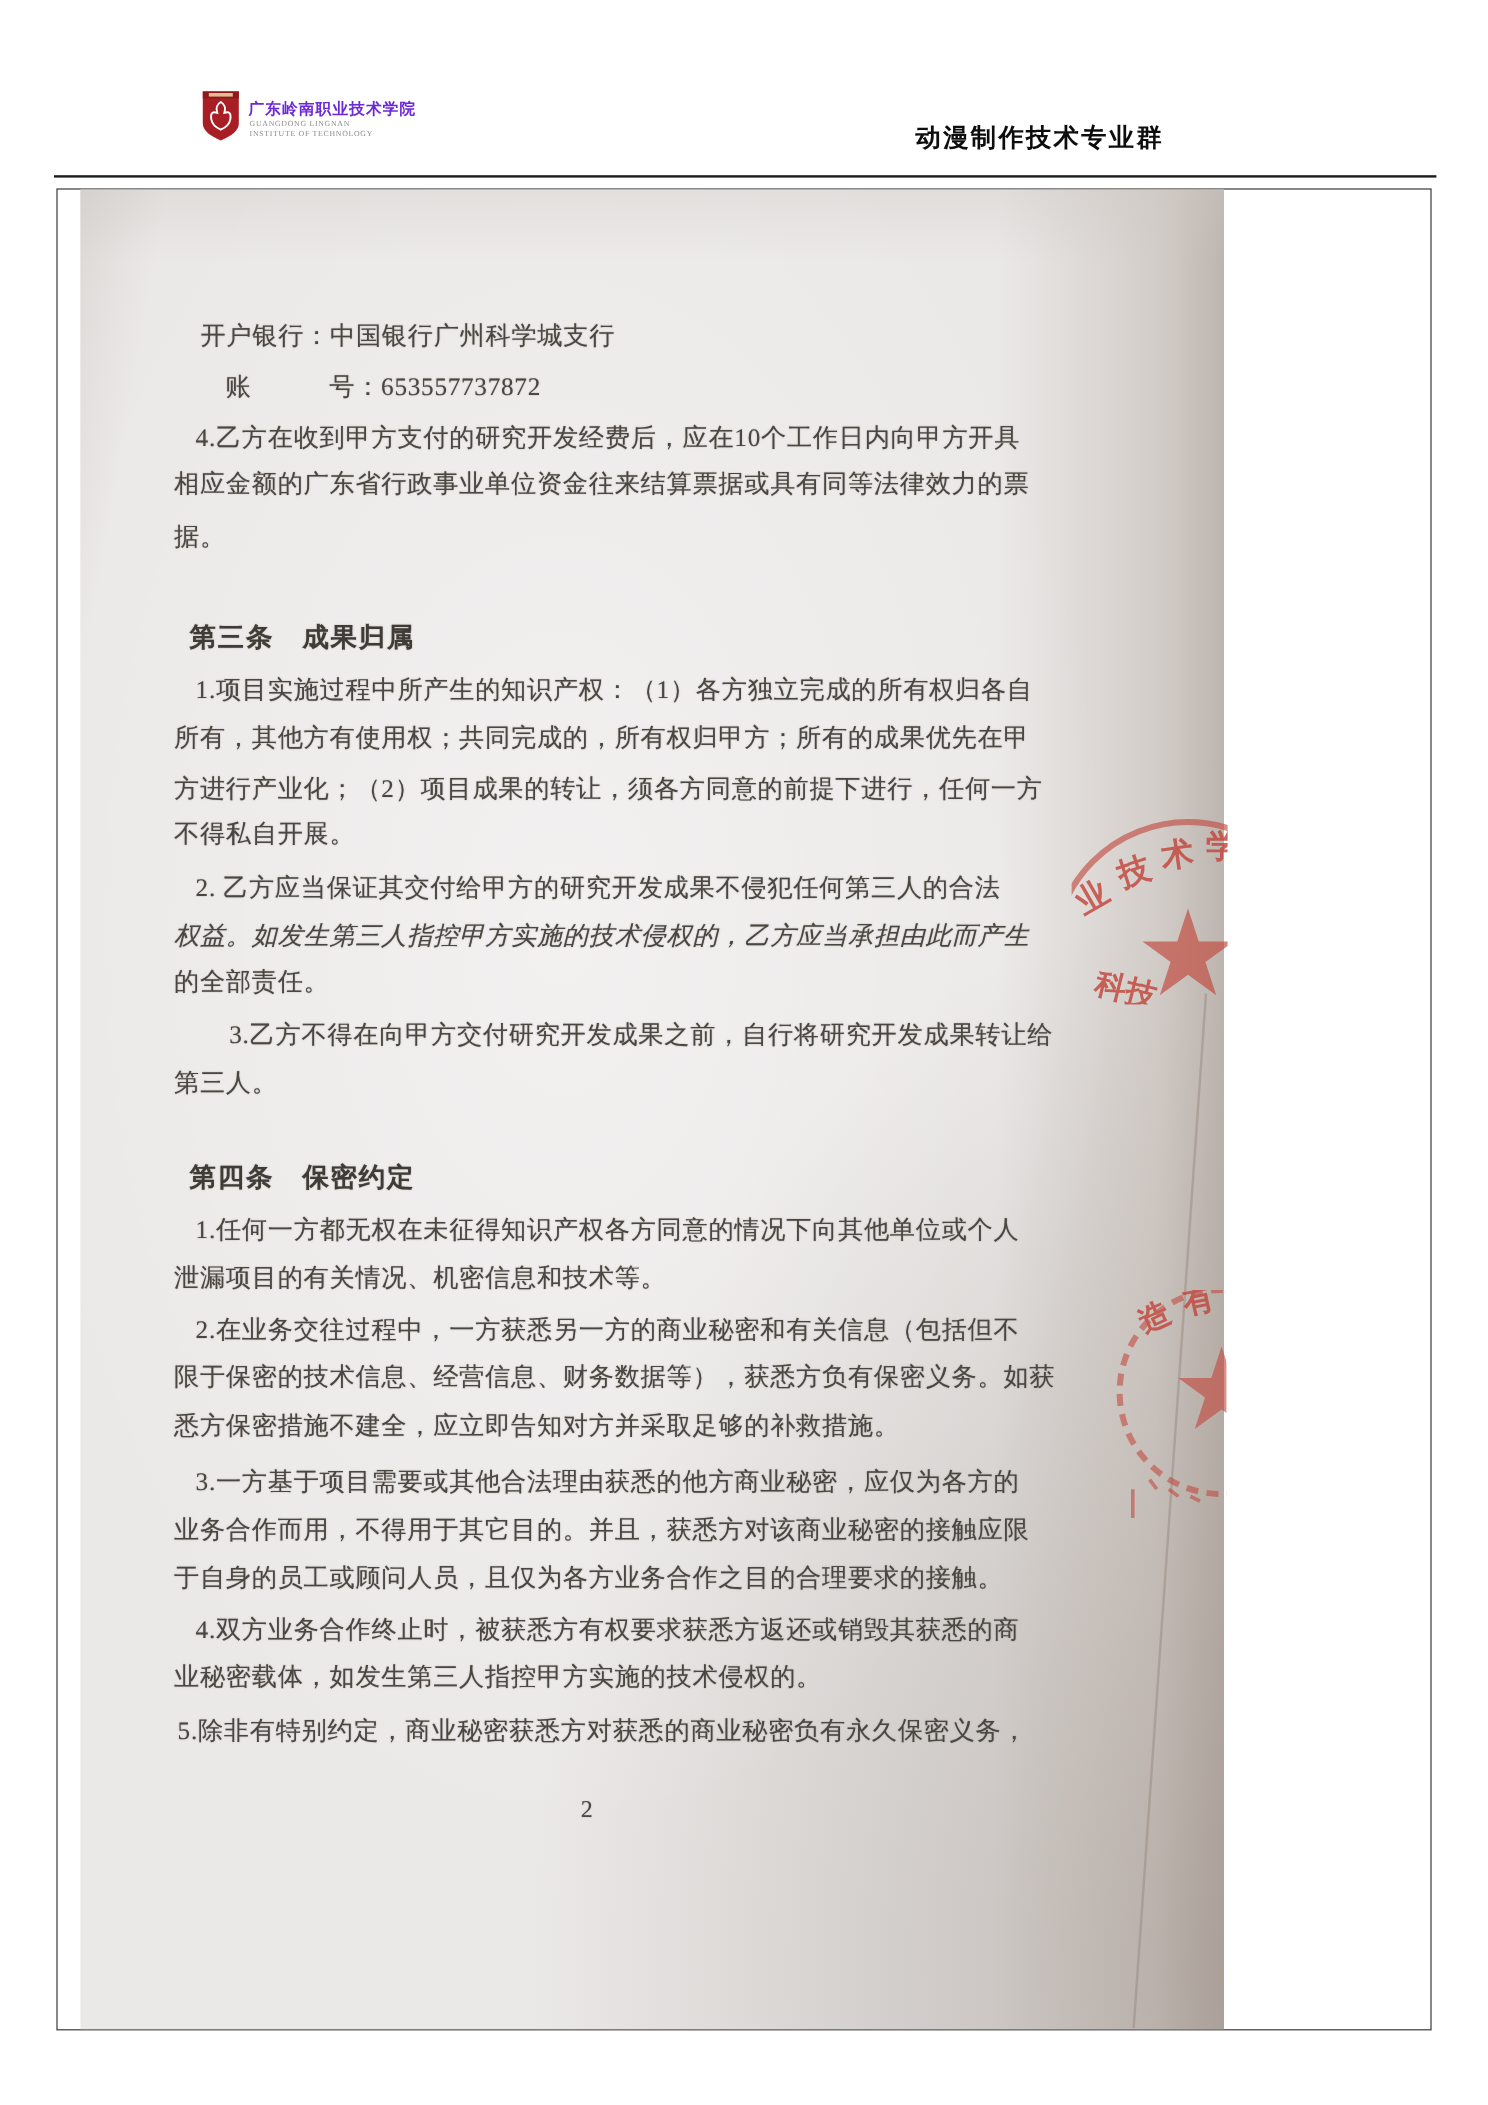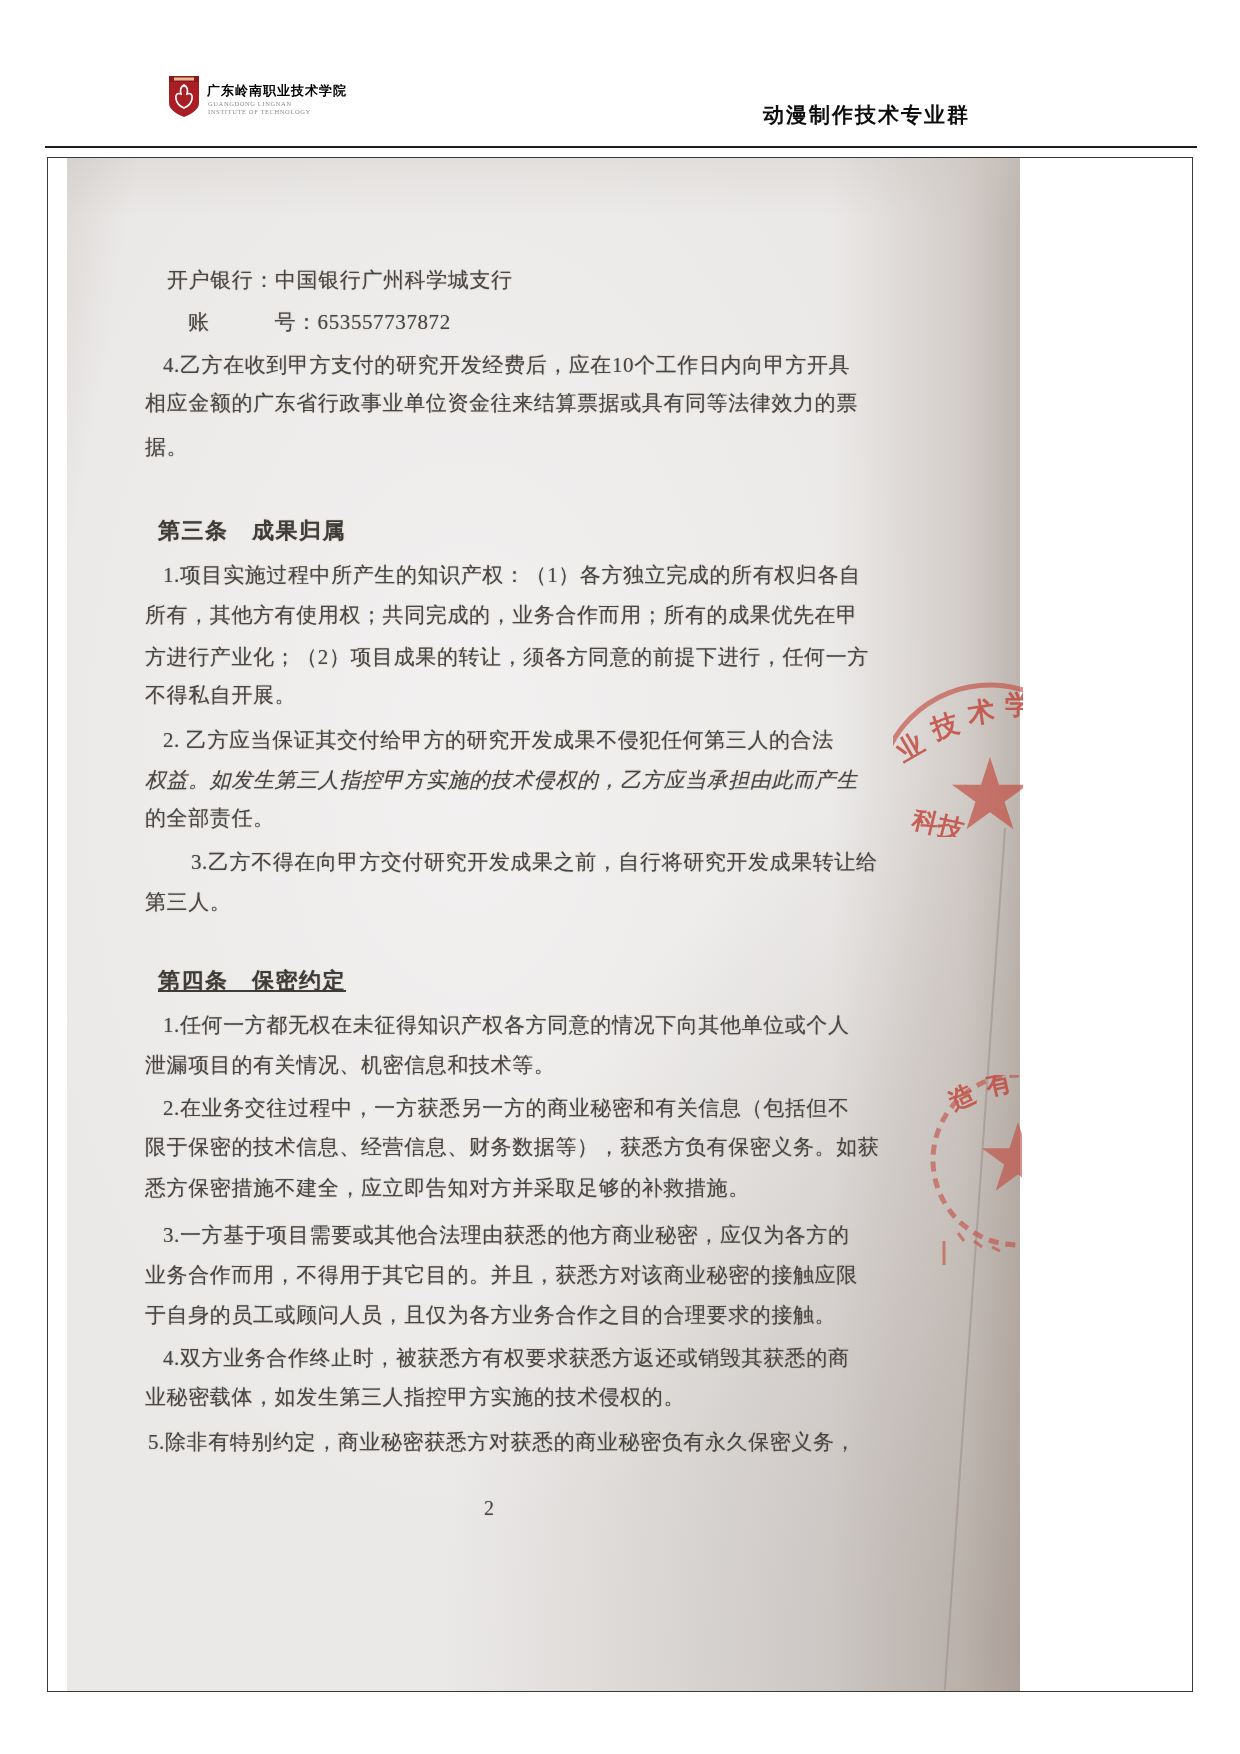--- a/index.html
+++ b/index.html
@@ -4,21 +4,21 @@
 <style>
   html,body{margin:0;padding:0;}
   body{
     width:1240px;height:1754px;position:relative;background:#ffffff;
     font-family:"Liberation Sans",sans-serif;overflow:hidden;
   }
   
   .logo-badge{position:absolute;left:168px;top:76px;width:32px;height:42px;}
   .logo-text-cn{
     position:absolute;left:207px;top:82px;font-size:13px;font-weight:bold;
-    color:#000000;letter-spacing:1px;white-space:nowrap;
+    color:#6d28d9;letter-spacing:1px;white-space:nowrap;
   }
   .logo-text-en{
     position:absolute;left:208px;color:#8d8d8d;font-size:6.5px;
     letter-spacing:.6px;white-space:nowrap;font-family:"Liberation Serif",serif;
   }
   .logo-en1{top:100px;}
   .logo-en2{top:108px;}
   .header-title{
     position:absolute;left:763px;top:101px;font-size:21px;font-weight:bold;
     color:#0d0d0d;letter-spacing:2px;white-space:nowrap;
@@ -110,29 +110,29 @@
 </svg>
 
 <div class="doc-layer">
     <div class="doc-line" style="top: 265px; left: 167px;">开户银行：中国银行广州科学城支行</div>
     <div class="doc-line" style="top: 307px; left: 167px; margin-left: 21px;">账　　　号：653557737872</div>
     <div class="doc-line" style="top: 350px; left: 163px;">4.乙方在收到甲方支付的研究开发经费后，应在10个工作日内向甲方开具</div>
     <div class="doc-line" style="top: 388px; left: 145px;">相应金额的广东省行政事业单位资金往来结算票据或具有同等法律效力的票</div>
     <div class="doc-line" style="top: 432px; left: 145px;">据。</div>
     <div class="doc-line bold" style="top: 516px; left: 158px;">第三条　成果归属</div>
     <div class="doc-line" style="top: 560px; left: 163px;">1.项目实施过程中所产生的知识产权：（1）各方独立完成的所有权归各自</div>
-    <div class="doc-line" style="top: 600px; left: 145px;">所有，其他方有使用权；共同完成的，业务合作而用；所有的成果优先在甲</div>
+    <div class="doc-line" style="top: 600px; left: 145px;">所有，其他方有使用权；共同完成的，所有权归甲方；所有的成果优先在甲</div>
     <div class="doc-line" style="top: 642px; left: 145px;">方进行产业化；（2）项目成果的转让，须各方同意的前提下进行，任何一方</div>
     <div class="doc-line" style="top: 680px; left: 145px;">不得私自开展。</div>
     <div class="doc-line" style="top: 725px; left: 163px;">2. 乙方应当保证其交付给甲方的研究开发成果不侵犯任何第三人的合法</div>
     <div class="doc-line" style="top: 765px; left: 145px; font-style: italic;">权益。如发生第三人指控甲方实施的技术侵权的，乙方应当承担由此而产生</div>
     <div class="doc-line" style="top: 803px; left: 145px;">的全部责任。</div>
     <div class="doc-line" style="top: 847px; left: 163px; margin-left: 28px;">3.乙方不得在向甲方交付研究开发成果之前，自行将研究开发成果转让给</div>
     <div class="doc-line" style="top: 887px; left: 145px;">第三人。</div>
-    <div class="doc-line bold" style="top: 966px; left: 158px; text-decoration: underline;">第四条　保密约定</div>
+    <div class="doc-line bold" style="top: 966px; left: 158px;">第四条　保密约定</div>
     <div class="doc-line" style="top: 1010px; left: 163px;">1.任何一方都无权在未征得知识产权各方同意的情况下向其他单位或个人</div>
     <div class="doc-line" style="top: 1050px; left: 145px;">泄漏项目的有关情况、机密信息和技术等。</div>
     <div class="doc-line" style="top: 1093px; left: 163px;">2.在业务交往过程中，一方获悉另一方的商业秘密和有关信息（包括但不</div>
     <div class="doc-line" style="top: 1132px; left: 145px;">限于保密的技术信息、经营信息、财务数据等），获悉方负有保密义务。如获</div>
     <div class="doc-line" style="top: 1173px; left: 145px;">悉方保密措施不建全，应立即告知对方并采取足够的补救措施。</div>
     <div class="doc-line" style="top: 1220px; left: 163px;">3.一方基于项目需要或其他合法理由获悉的他方商业秘密，应仅为各方的</div>
     <div class="doc-line" style="top: 1260px; left: 145px;">业务合作而用，不得用于其它目的。并且，获悉方对该商业秘密的接触应限</div>
     <div class="doc-line" style="top: 1300px; left: 145px;">于自身的员工或顾问人员，且仅为各方业务合作之目的合理要求的接触。</div>
     <div class="doc-line" style="top: 1343px; left: 163px; text-align: right;">4.双方业务合作终止时，被获悉方有权要求获悉方返还或销毁其获悉的商</div>
     <div class="doc-line" style="top: 1382px; left: 145px;">业秘密载体，如发生第三人指控甲方实施的技术侵权的。</div>

